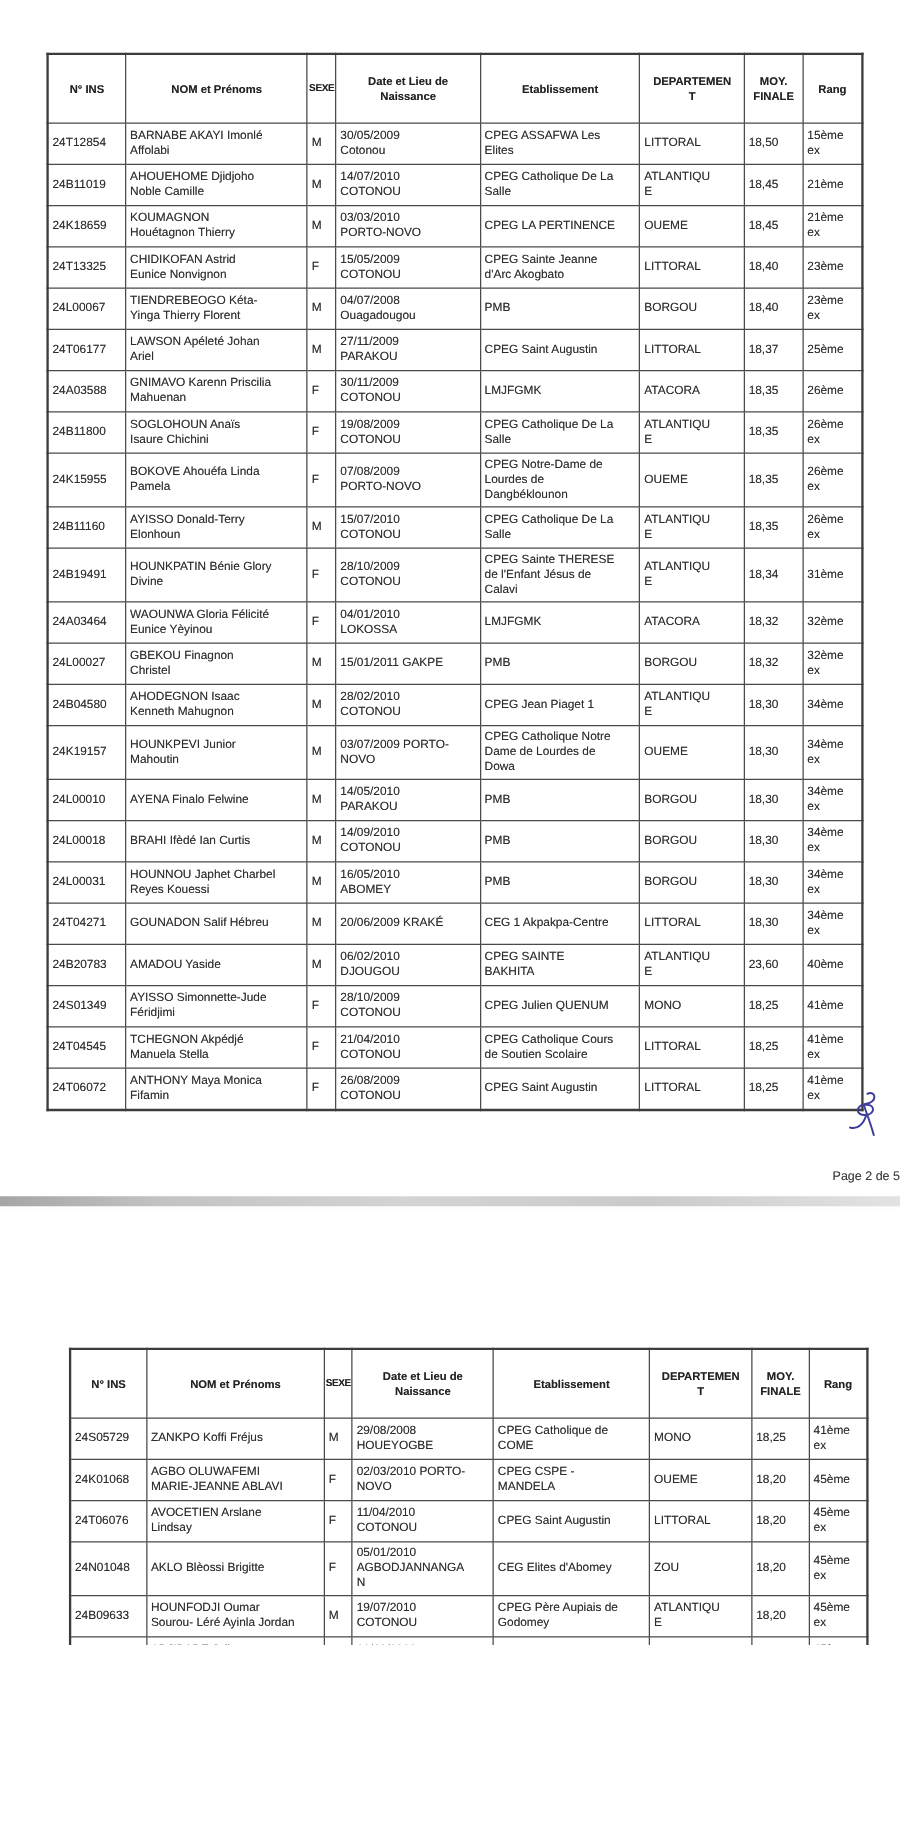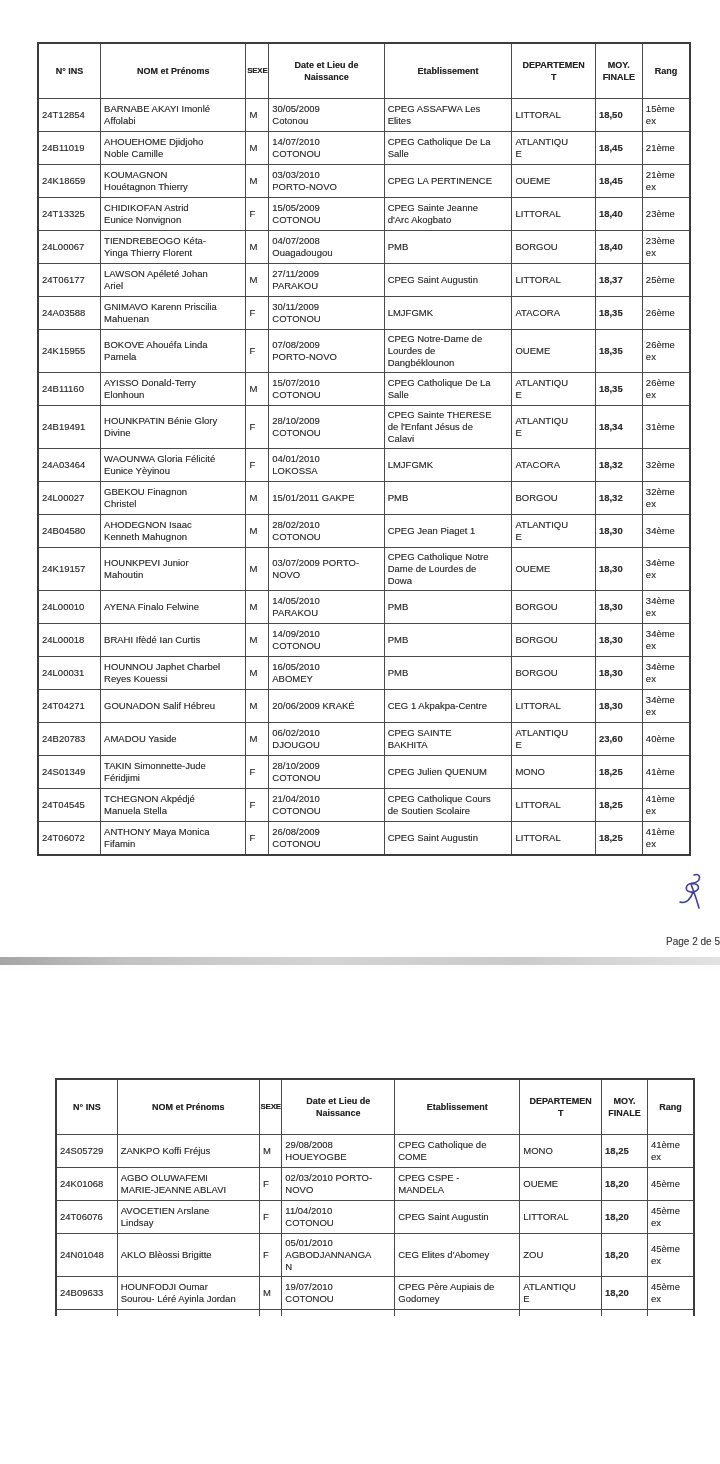--- a/index.html
+++ b/index.html
@@ -40,21 +40,21 @@
     font-size:9px; font-weight:bold; text-align:center; color:#222;
     height:50px; line-height:12px; padding:2px 1px;
   }
   table.results th.col-sexe { font-size:8px; letter-spacing:-0.3px; padding:2px 0; }
   table.results td {
     font-size:9.5px; line-height:12px; height:26px; color:#2d2d2d; text-align:left;
   }
   td.col-ins { padding-left:4px; }
   td.col-sexe { text-align:center; }
   td.col-naissance { text-align:center; }
-  td.col-moy { text-align:right; padding-right:3px;font-weight:bold; }
+  td.col-moy { text-align:right; padding-right:3px; }
   td.col-rang { text-align:center; font-size:7.8px; line-height:10px; }
   .partial-row td { color:#9a9a9a; opacity:.5; filter:blur(.7px); }
 
   .page-footer { position:absolute; top:936px; left:0; width:720px; text-align:right;
     font-size:10px; color:#3f3f3f; padding-left:28px; box-sizing:border-box;
     text-shadow:0 0 .5px rgba(70,70,70,.5); }
 
   
   .logo { position:absolute; left:629px; top:1428px; width:89px; height:34px;
     background:linear-gradient(180deg,#e52019 0%, #cf1210 55%, #b90d0d 100%);
@@ -193,20 +193,34 @@
 Mahuenan</td>
               <td class="col-sexe">F</td>
               <td class="col-naissance">30/11/2009
 COTONOU</td>
               <td class="col-etab">LMJFGMK</td>
               <td class="col-dept">ATACORA</td>
               <td class="col-moy">18,35</td>
               <td class="col-rang">26ème</td>
             </tr>
             <tr>
+              <td class="col-ins">24B11800</td>
+              <td class="col-name">SOGLOHOUN Anaïs
+Isaure Chichini</td>
+              <td class="col-sexe">F</td>
+              <td class="col-naissance">19/08/2009
+COTONOU</td>
+              <td class="col-etab">CPEG Catholique De La
+Salle</td>
+              <td class="col-dept">ATLANTIQU
+E</td>
+              <td class="col-moy">18,35</td>
+              <td class="col-rang">26ème ex</td>
+            </tr>
+            <tr>
               <td class="col-ins">24K15955</td>
               <td class="col-name">BOKOVE Ahouéfa Linda
 Pamela</td>
               <td class="col-sexe">F</td>
               <td class="col-naissance">07/08/2009
 PORTO-NOVO</td>
               <td class="col-etab">CPEG Notre-Dame de
 Lourdes de
 Dangbéklounon</td>
               <td class="col-dept">OUEME</td>
@@ -344,21 +358,21 @@
 DJOUGOU</td>
               <td class="col-etab">CPEG SAINTE
 BAKHITA</td>
               <td class="col-dept">ATLANTIQU
 E</td>
               <td class="col-moy">23,60</td>
               <td class="col-rang">40ème</td>
             </tr>
             <tr>
               <td class="col-ins">24S01349</td>
-              <td class="col-name">TAKIN Simonnette-Jude
+              <td class="col-name">AYISSO Simonnette-Jude
 Féridjimi</td>
               <td class="col-sexe">F</td>
               <td class="col-naissance">28/10/2009
 COTONOU</td>
               <td class="col-etab">CPEG Julien QUENUM</td>
               <td class="col-dept">MONO</td>
               <td class="col-moy">18,25</td>
               <td class="col-rang">41ème</td>
             </tr>
             <tr>

